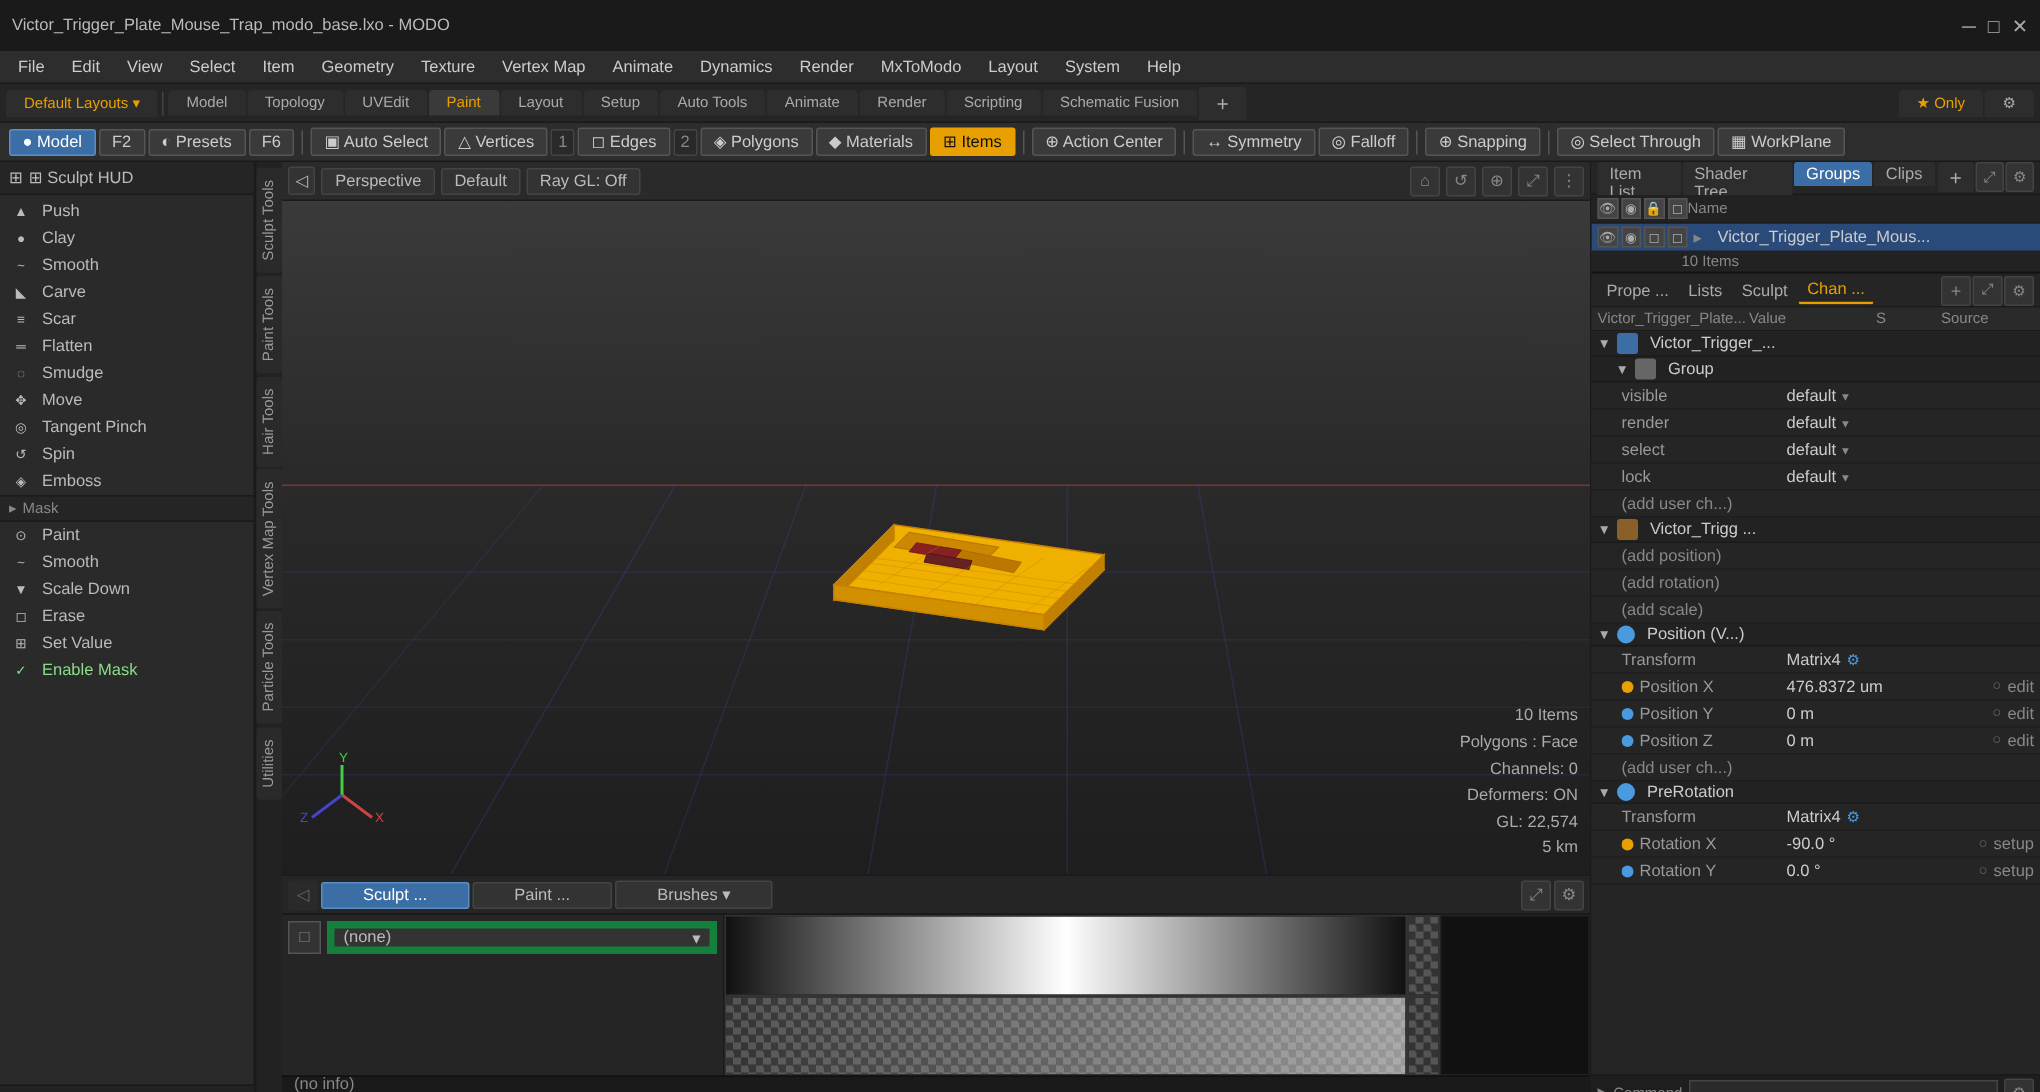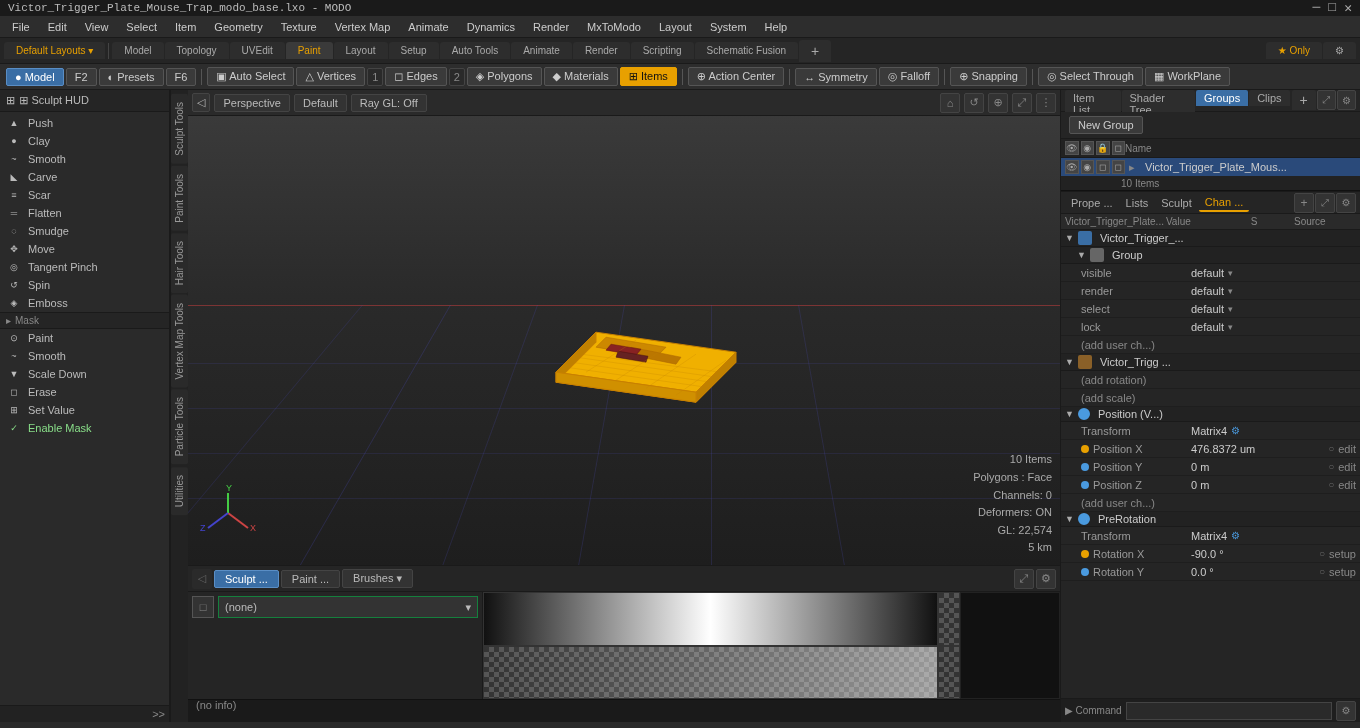--- a/index.html
+++ b/index.html
@@ -8,29 +8,28 @@
       font-size: 11px; 
       background: #2a2a2a; 
       color: #ccc; 
       width: 1360px; 
       height: 728px; 
       overflow: hidden;
       user-select: none;
     }
     
     #titlebar {
-      height: 16px;
+      height: 34px;
       background: #1a1a1a;
       display: flex;
       align-items: center;
       justify-content: space-between;
       padding: 0 8px;
       color: #bbb;
       font-size: 11px;
-      font-family: Liberation Mono, monospace;
     }
     #titlebar-controls {
       display: flex;
       gap: 8px;
     }
     #titlebar-controls span {
       cursor: pointer;
       color: #aaa;
       font-size: 13px;
     }
@@ -239,21 +238,21 @@
     #vp-bottom {
       height: 26px;
       background: #252525;
       display: flex;
       align-items: center;
       padding: 0 4px;
       gap: 2px;
       border-top: 1px solid #1a1a1a;
     }
     .vp-bottom-tab {
-      padding: 2px 10px;
+      padding: 2px 27px;
       cursor: pointer;
       color: #bbb;
       font-size: 11px;
       background: #333;
       border: 1px solid #444;
       border-radius: 2px;
     }
     .vp-bottom-tab.active { background: #3a6ea5; color: #fff; border-color: #5a8ec5; }
     
     #brush-area {
@@ -271,21 +270,21 @@
       background: #252525;
       border-right: 1px solid #1a1a1a;
       flex-direction: column;
       justify-content: flex-start;
       padding-top: 4px;
     }
     .brush-select-box {
       width: 260px;
       height: 22px;
       background: #333;
-      border: 1px solid #15803d;
+      border: 5px solid #15803d;
       color: #bbb;
       font-size: 11px;
       display: flex;
       align-items: center;
       padding: 0 6px;
       cursor: pointer;
       gap: 4px;
     }
     .brush-preview-main {
       flex: 1;
@@ -763,23 +762,20 @@
       <div class="r-tab">Item List</div>
       <div class="r-tab">Shader Tree</div>
       <div class="r-tab active">Groups</div>
       <div class="r-tab">Clips</div>
       <div style="flex:1;"></div>
       <div class="r-tab" style="font-size:14px;">+</div>
       <div class="vp-icon-btn" style="font-size:10px;">⤢</div>
       <div class="vp-icon-btn" style="font-size:10px;">⚙</div>
     </div>
 
-    <div id="item-list-header">
-      <button class="new-group-btn">New Group</button>
-    </div>
 
     <div style="display:flex;align-items:center;padding:2px 4px;background:#222;border-bottom:1px solid #1a1a1a;">
       <div style="width:60px;display:flex;gap:2px;">
         <div class="item-vis-btn">👁</div>
         <div class="item-vis-btn">◉</div>
         <div class="item-vis-btn">🔒</div>
         <div class="item-vis-btn">◻</div>
       </div>
       <div style="flex:1;color:#888;font-size:10px;">Name</div>
     </div>
@@ -866,20 +862,23 @@
         <div class="prop-row">
           <div class="prop-link">(add user ch...)</div>
         </div>
 
         <div class="prop-section-row">
           <span class="prop-section-arrow">▼</span>
           <span style="width:14px;height:14px;background:#8a6028;border-radius:2px;display:inline-block;margin-right:4px;"></span>
           <span class="prop-section-name">Victor_Trigg ...</span>
         </div>
         <div class="prop-row">
+          <div class="prop-link">(add position)</div>
+        </div>
+        <div class="prop-row">
           <div class="prop-link">(add rotation)</div>
         </div>
         <div class="prop-row">
           <div class="prop-link">(add scale)</div>
         </div>
 
         <div class="prop-section-row">
           <span class="prop-section-arrow">▼</span>
           <span style="width:12px;height:12px;border-radius:50%;border:2px solid #4a9adf;background:#4a9adf;display:inline-block;margin-right:4px;"></span>
           <span class="prop-section-name">Position (V...)</span>

